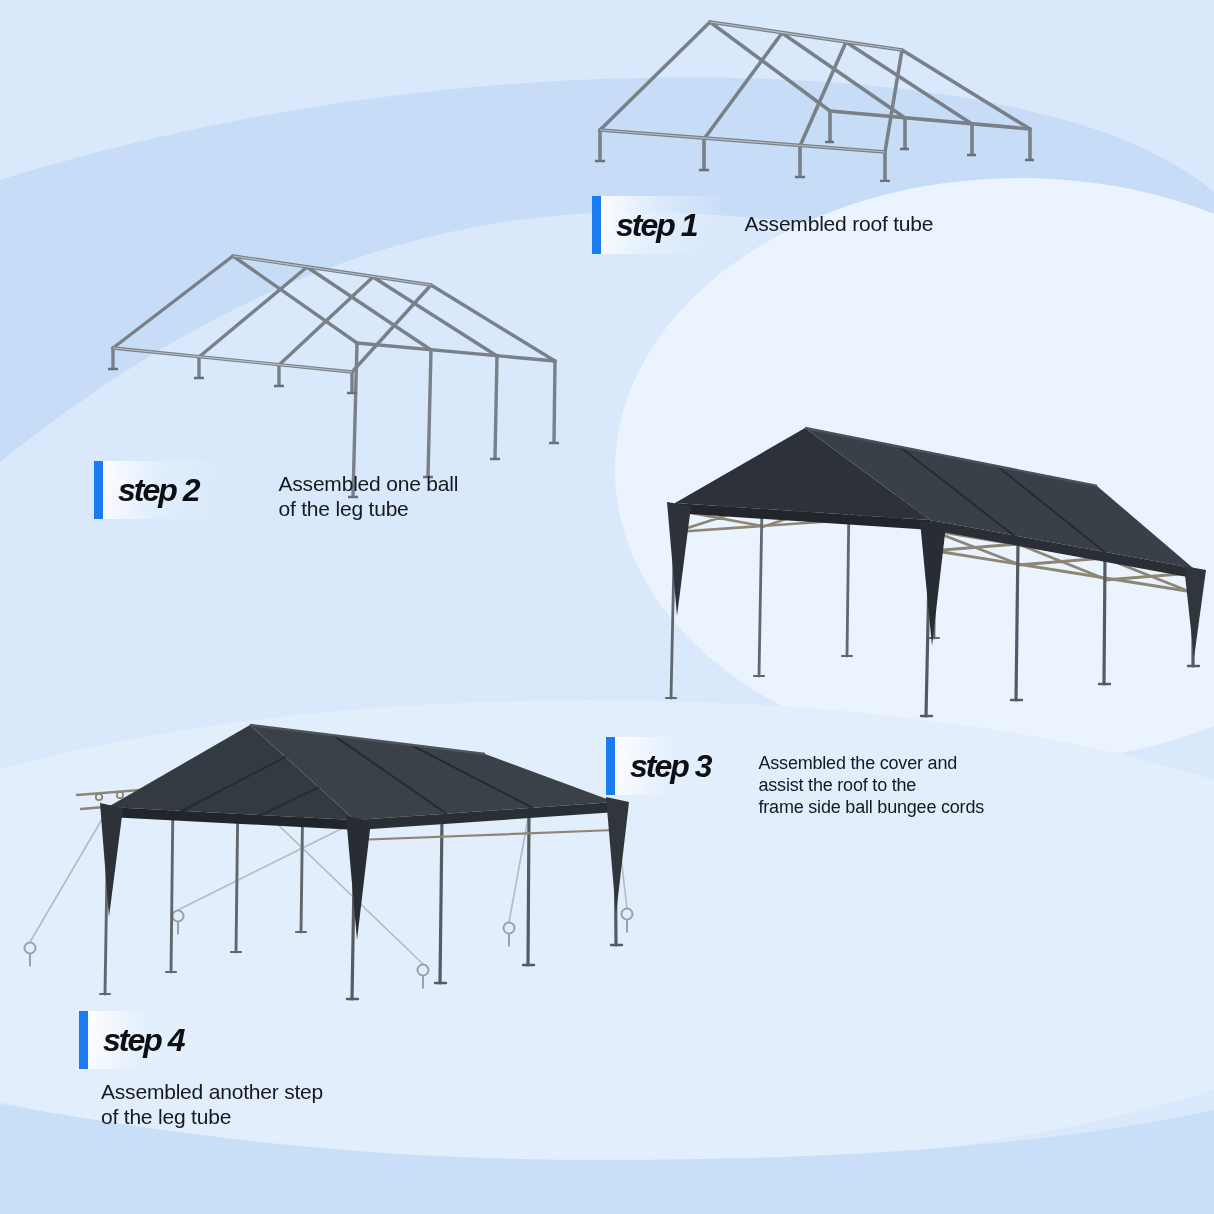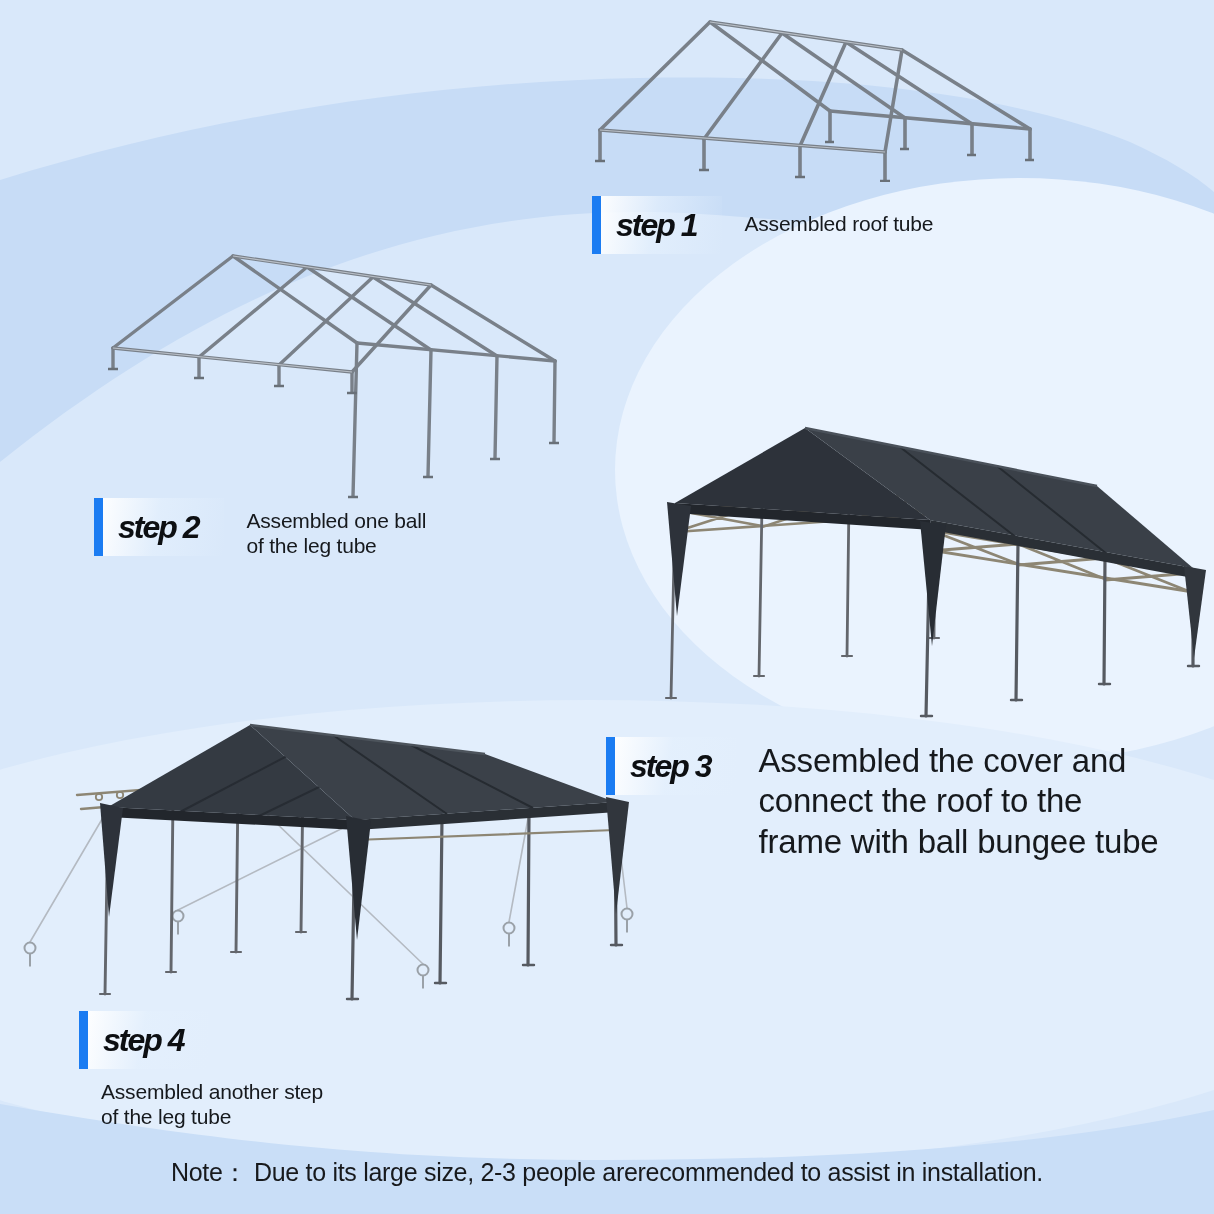--- a/index.html
+++ b/index.html
@@ -10,37 +10,37 @@
   }
   .bg{position:absolute;inset:0;width:1214px;height:1214px;display:block;}
   .art{position:absolute;display:block;}
   #art1{left:588px;top:12px;width:525px;height:170px;}
   #art2{left:95px;top:248px;width:495px;height:262px;}
   #art3{left:645px;top:398px;width:565px;height:330px;}
   #art4{left:15px;top:692px;width:645px;height:325px;}
 
   .step-row{position:absolute;display:flex;align-items:flex-start;}
   #step1-row{left:592px;top:196px;}
-  #step2-row{left:94px;top:498px;}
+  #step2-row{left:94px;top:461px;gap:32px;}
   #step3-row{left:606px;top:737px;}
   #step4-row{left:79px;top:1011px;flex-direction:column;}
   .step-tag{display:flex;height:58px;}
   .step-bar{width:9px;background:#1b7cf2;}
   .step-box{
     display:flex;align-items:center;padding:0 26px 0 15px;
     background:linear-gradient(100deg, rgba(255,255,255,0.95) 0%, rgba(228,240,253,0.70) 45%, rgba(228,240,253,0) 100%);
   }
   .step-label{
     font-style:italic;font-weight:700;font-size:32px;line-height:1;
     letter-spacing:-2px;color:#0d0f12;white-space:nowrap;
   }
   .step-desc{margin-left:22px;font-size:21px;line-height:1.2;color:#16191d;letter-spacing:-0.2px;}
   .step-desc.center-one{margin-top:15px;}
   .step-desc.two-lines{margin-top:10px;}
-  .step-desc.three-lines{margin-top:4px;font-size:33px;line-height:1.22;}
+  .step-desc.three-lines{margin-top:16px;font-size:18px;line-height:1.22;}
   .desc-line{white-space:nowrap;}
 
   .note{
     position:absolute;left:0;top:1156px;width:1214px;text-align:center;
     font-size:25px;letter-spacing:-0.3px;color:#17191c;
   }
 </style>
 </head>
 <body>
 
@@ -157,22 +157,22 @@
 
   <div class="step-row" id="step3-row">
     <div class="step-tag">
       <div class="step-bar"></div>
       <div class="step-box">
         <span class="step-label">step 3</span>
       </div>
     </div>
     <div class="step-desc three-lines">
       <div class="desc-line">Assembled the cover and</div>
-      <div class="desc-line">connect the roof to the</div>
-      <div class="desc-line">frame with ball bungee tube</div>
+      <div class="desc-line">assist the roof to the</div>
+      <div class="desc-line">frame side ball bungee cords</div>
     </div>
   </div>
 
   <svg id="art4" class="art" viewBox="0 0 645 325">
 
     <g stroke="#b4bac2" stroke-width="1.6" fill="none" stroke-linecap="round">
       <path d="M93,117 L15,250 M340,130 L163,218 M227,98 L408,272 M600,115 L612,216 M514,121 L494,230"></path>
     </g>
 
     <g stroke="#9aa1a8" stroke-width="2" fill="none">
@@ -244,15 +244,14 @@
       <div class="step-box">
         <span class="step-label">step 4</span>
       </div>
     </div>
     <div class="step-desc two-lines">
       <div class="desc-line">Assembled another step</div>
       <div class="desc-line">of the leg tube</div>
     </div>
   </div>
 
-  <div class="note">Note： Due to its large size, 2-3 people arerecommended to assist in installation.</div>
 
 </div>
 
 </body></html>

